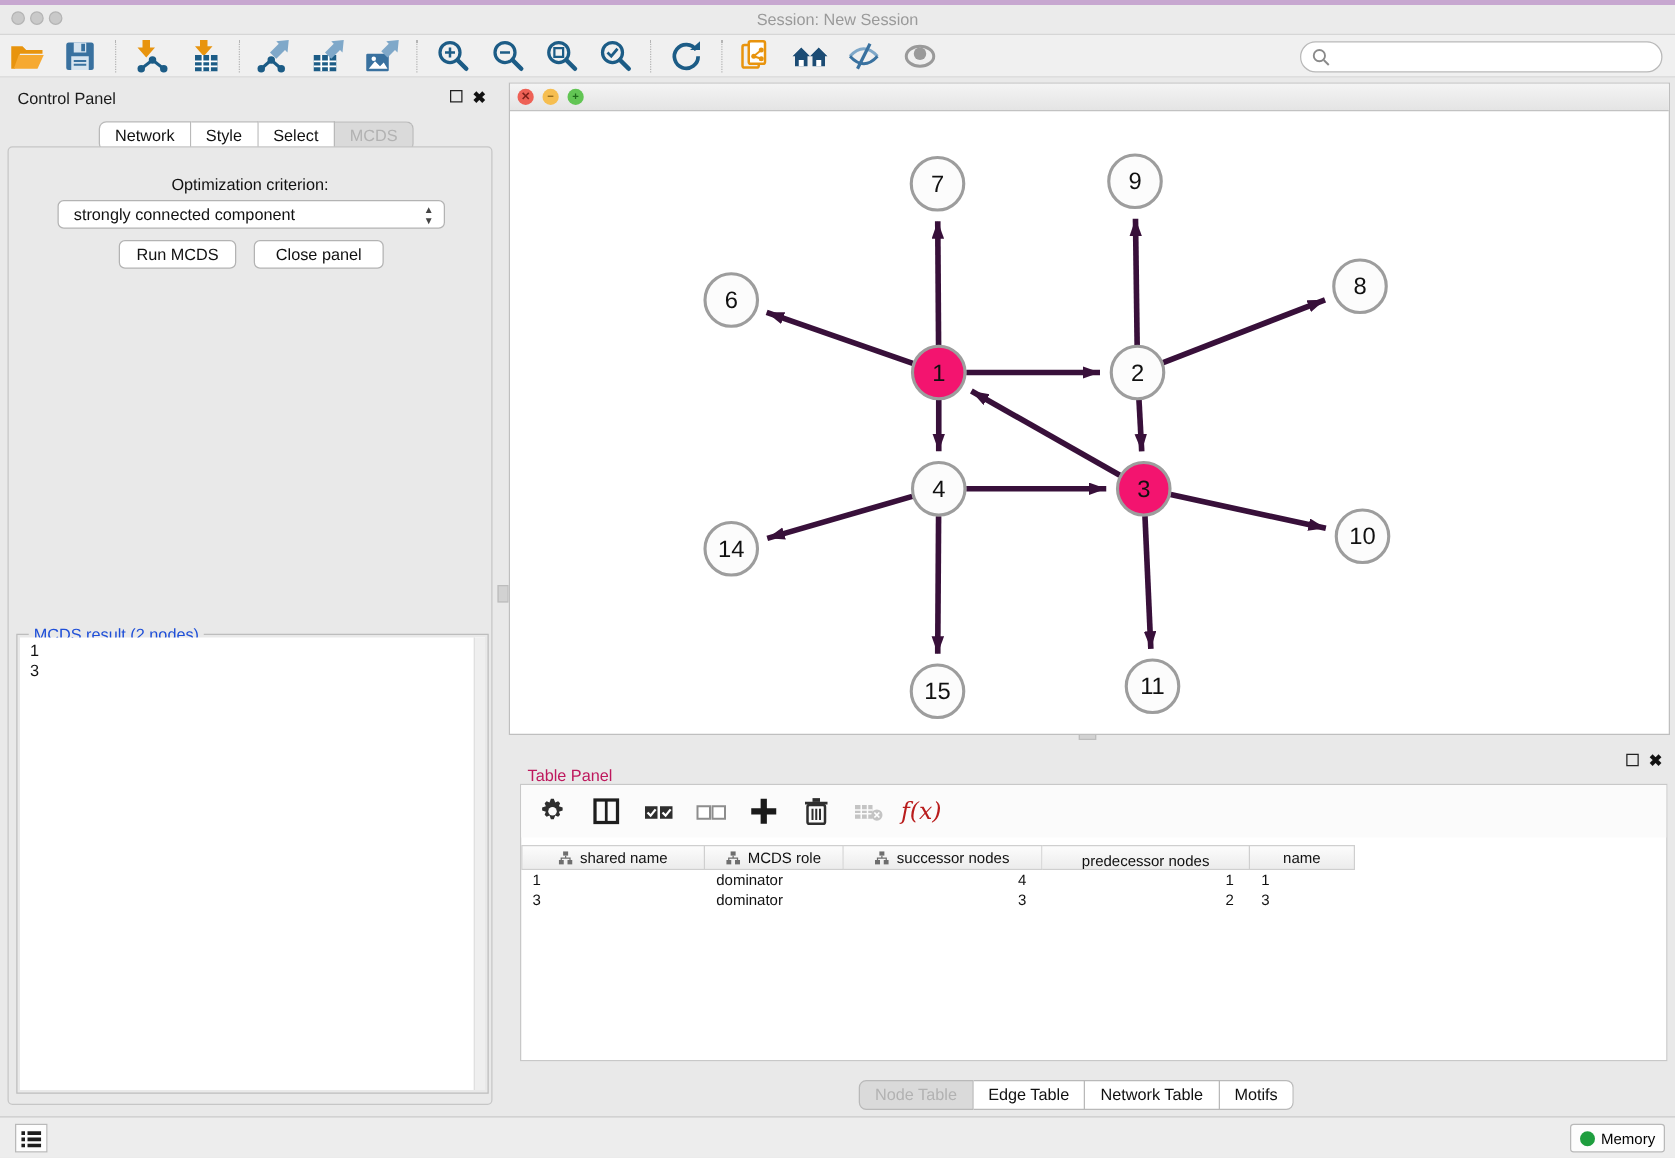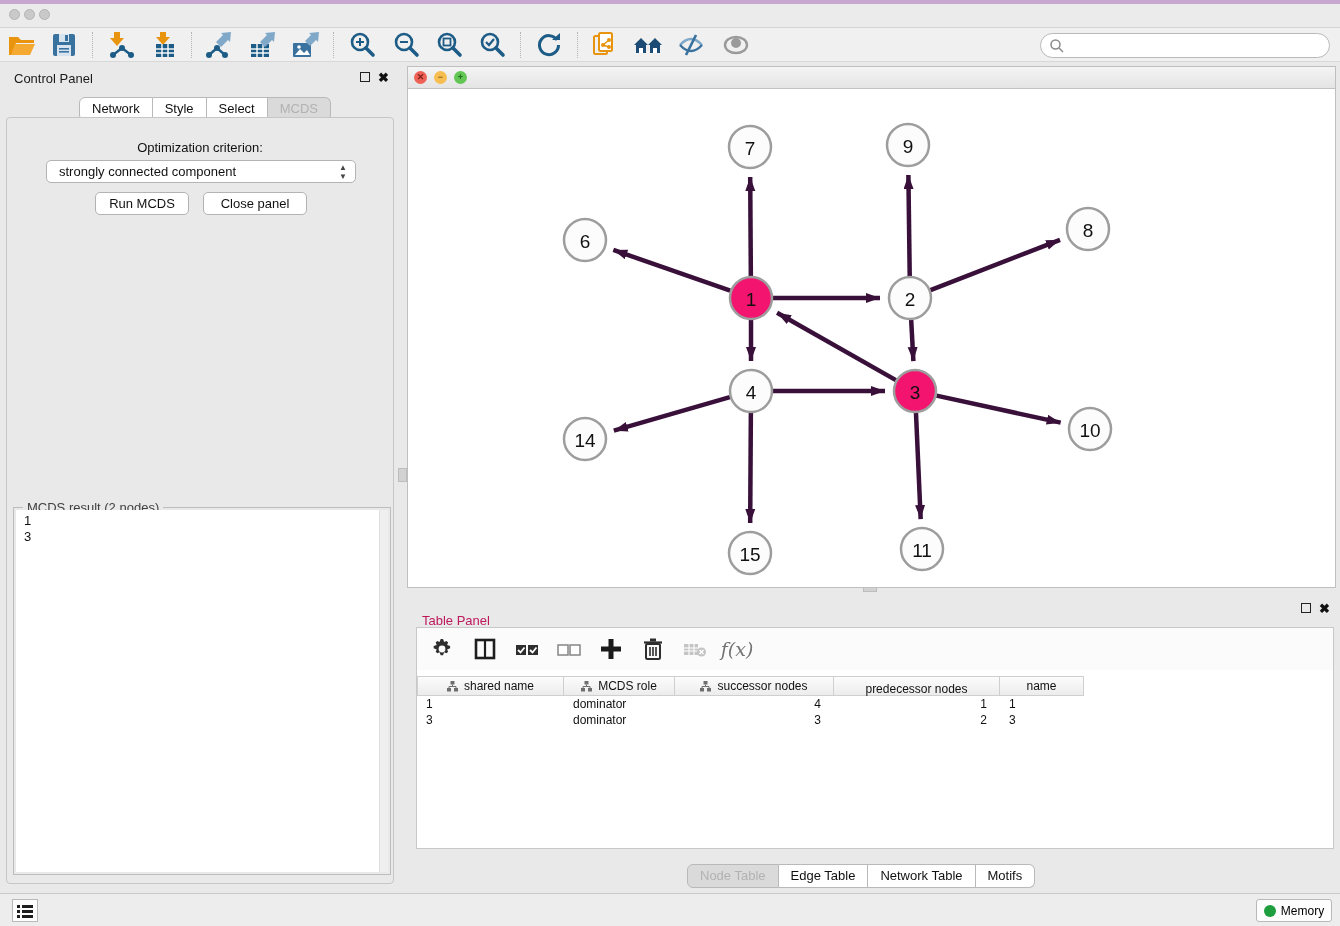--- a/index.html
+++ b/index.html
@@ -34,40 +34,40 @@
 
   #cp-pane { left:6px; top:117px; width:388px; height:767px; border:1px solid #c6c6c6; border-radius:4px; background:#e9e9e9; }
   #opt-label { position:absolute; left:0; width:100%; top:22px; text-align:center; font-size:13px; color:#111; }
   #opt-select { position:absolute; left:39px; top:42px; width:310px; height:23px; background:#fff; border:1px solid #b3b3b3; border-radius:5px; font-size:13px; color:#111; display:flex; align-items:center; padding-left:12px; }
   #opt-select .steppers { position:absolute; right:8px; top:2px; font-size:8px; color:#444; line-height:9px; text-align:center; }
   .cp-btn { position:absolute; top:74px; height:23px; background:#fff; border:1px solid #b3b3b3; border-radius:5px; font-size:13px; color:#111; display:flex; align-items:center; justify-content:center; }
   #run-btn { left:88px; width:94px; }
   #closep-btn { left:196px; width:104px; }
 
   #mcds-box { position:absolute; left:6px; top:389px; width:378px; height:368px; border:1px solid #bdbdbd; }
-  #mcds-label { position:absolute; left:9px; top:-8px; background:#e9e9e9; padding:0 4px; font-size:13px; color:#404040; }
+  #mcds-label { position:absolute; left:9px; top:-8px; background:#e9e9e9; padding:0 4px; font-size:13px; color:#1d4ed8; }
   #mcds-text { position:absolute; left:2px; top:2px; right:2px; bottom:2px; background:#fff; font-size:13px; color:#111; line-height:16px; padding:3px 0 0 8px; white-space:pre-line; }
   #mcds-scroll { position:absolute; right:2px; top:2px; width:9px; bottom:2px; background:#efefef; border-left:1px solid #e0e0e0; }
 
   
   .handle { background:#d2d2d2; border:1px solid #bdbdbd; }
 
   
   #net-win { left:407px; top:66px; width:929px; height:522px; background:#fff; border:1px solid #bfbfbf; }
   #net-titlebar { position:absolute; left:0; top:0; width:100%; height:22px; background:linear-gradient(#f4f4f4,#e4e4e4); border-bottom:1px solid #c2c2c2; }
   #net-title { position:absolute; left:0; width:100%; top:4px; text-align:center; font-size:13px; color:#111; }
   .traffic { position:absolute; top:4px; width:13px; height:13px; border-radius:50%; font-size:9px; font-weight:bold; text-align:center; line-height:13px; }
 
   
   #tp-header { left:408px; top:595px; width:932px; height:28px; }
   #tp-title { position:absolute; left:14px; top:18px; font-size:13px; color:#be185d; }
   #tp-box { left:416px; top:627px; width:918px; height:222px; background:#fff; border:1px solid #c8c8c8; }
   #tp-toolbar { position:absolute; left:0; top:0; width:100%; height:42px; background:#fbfbfb; display:flex; align-items:center; gap:14px; padding-left:12px; }
   .tp-icon { width:28px; height:28px; display:flex; align-items:center; justify-content:center; }
-  #fx-label { font-family:"DejaVu Serif", serif; font-style:italic; font-size:19px; color:#737373; }
+  #fx-label { font-family:"DejaVu Serif", serif; font-style:italic; font-size:19px; color:#b91c1c; }
   #tbl { position:absolute; left:0; top:48px; width:100%; }
   .hrow { display:flex; height:20px; }
   .hcell { background:linear-gradient(#fcfcfc,#ececec); border:1px solid #cfcfcf; border-left:none; display:flex; align-items:center; justify-content:center; gap:6px; font-size:12px; color:#111; }
   .hcell:first-child { border-left:1px solid #cfcfcf; }
   .drow { display:flex; height:16px; }
   .dcell { font-size:12px; color:#111; line-height:16px; overflow:hidden; }
 
   
   #statusbar { left:0; top:893px; width:1340px; height:33px; background:#ededed; border-top:1px solid #c9c9c9; }
   #list-btn { position:absolute; left:12px; top:5px; width:26px; height:23px; background:#fdfdfd; border:1px solid #b9b9b9; display:flex; align-items:center; justify-content:center; }
@@ -75,20 +75,21 @@
   #memory-dot { width:12px; height:12px; border-radius:50%; background:#1e9e3e; }
 </style>
 </head>
 <body>
 
 <div id="titlebar" class="abs">
   <div class="lav"></div>
   <div class="tl-dot" style="left:9px"></div>
   <div class="tl-dot" style="left:24px"></div>
   <div class="tl-dot" style="left:39px"></div>
+  <div id="win-title">Session: New Session</div>
 </div>
 
 <div id="toolbar" class="abs">
   <div class="tool" style="left:22px">
     <svg width="30" height="28" viewBox="0 0 30 28">
         <path d="M2 6h9l3 3h13v3H9L5 24H2z" fill="#e8940e"></path>
         <path d="M8 13h20l-5 11H4z" fill="#f6a931"></path>
       </svg>
   </div>
   <div class="tool" style="left:64px">

